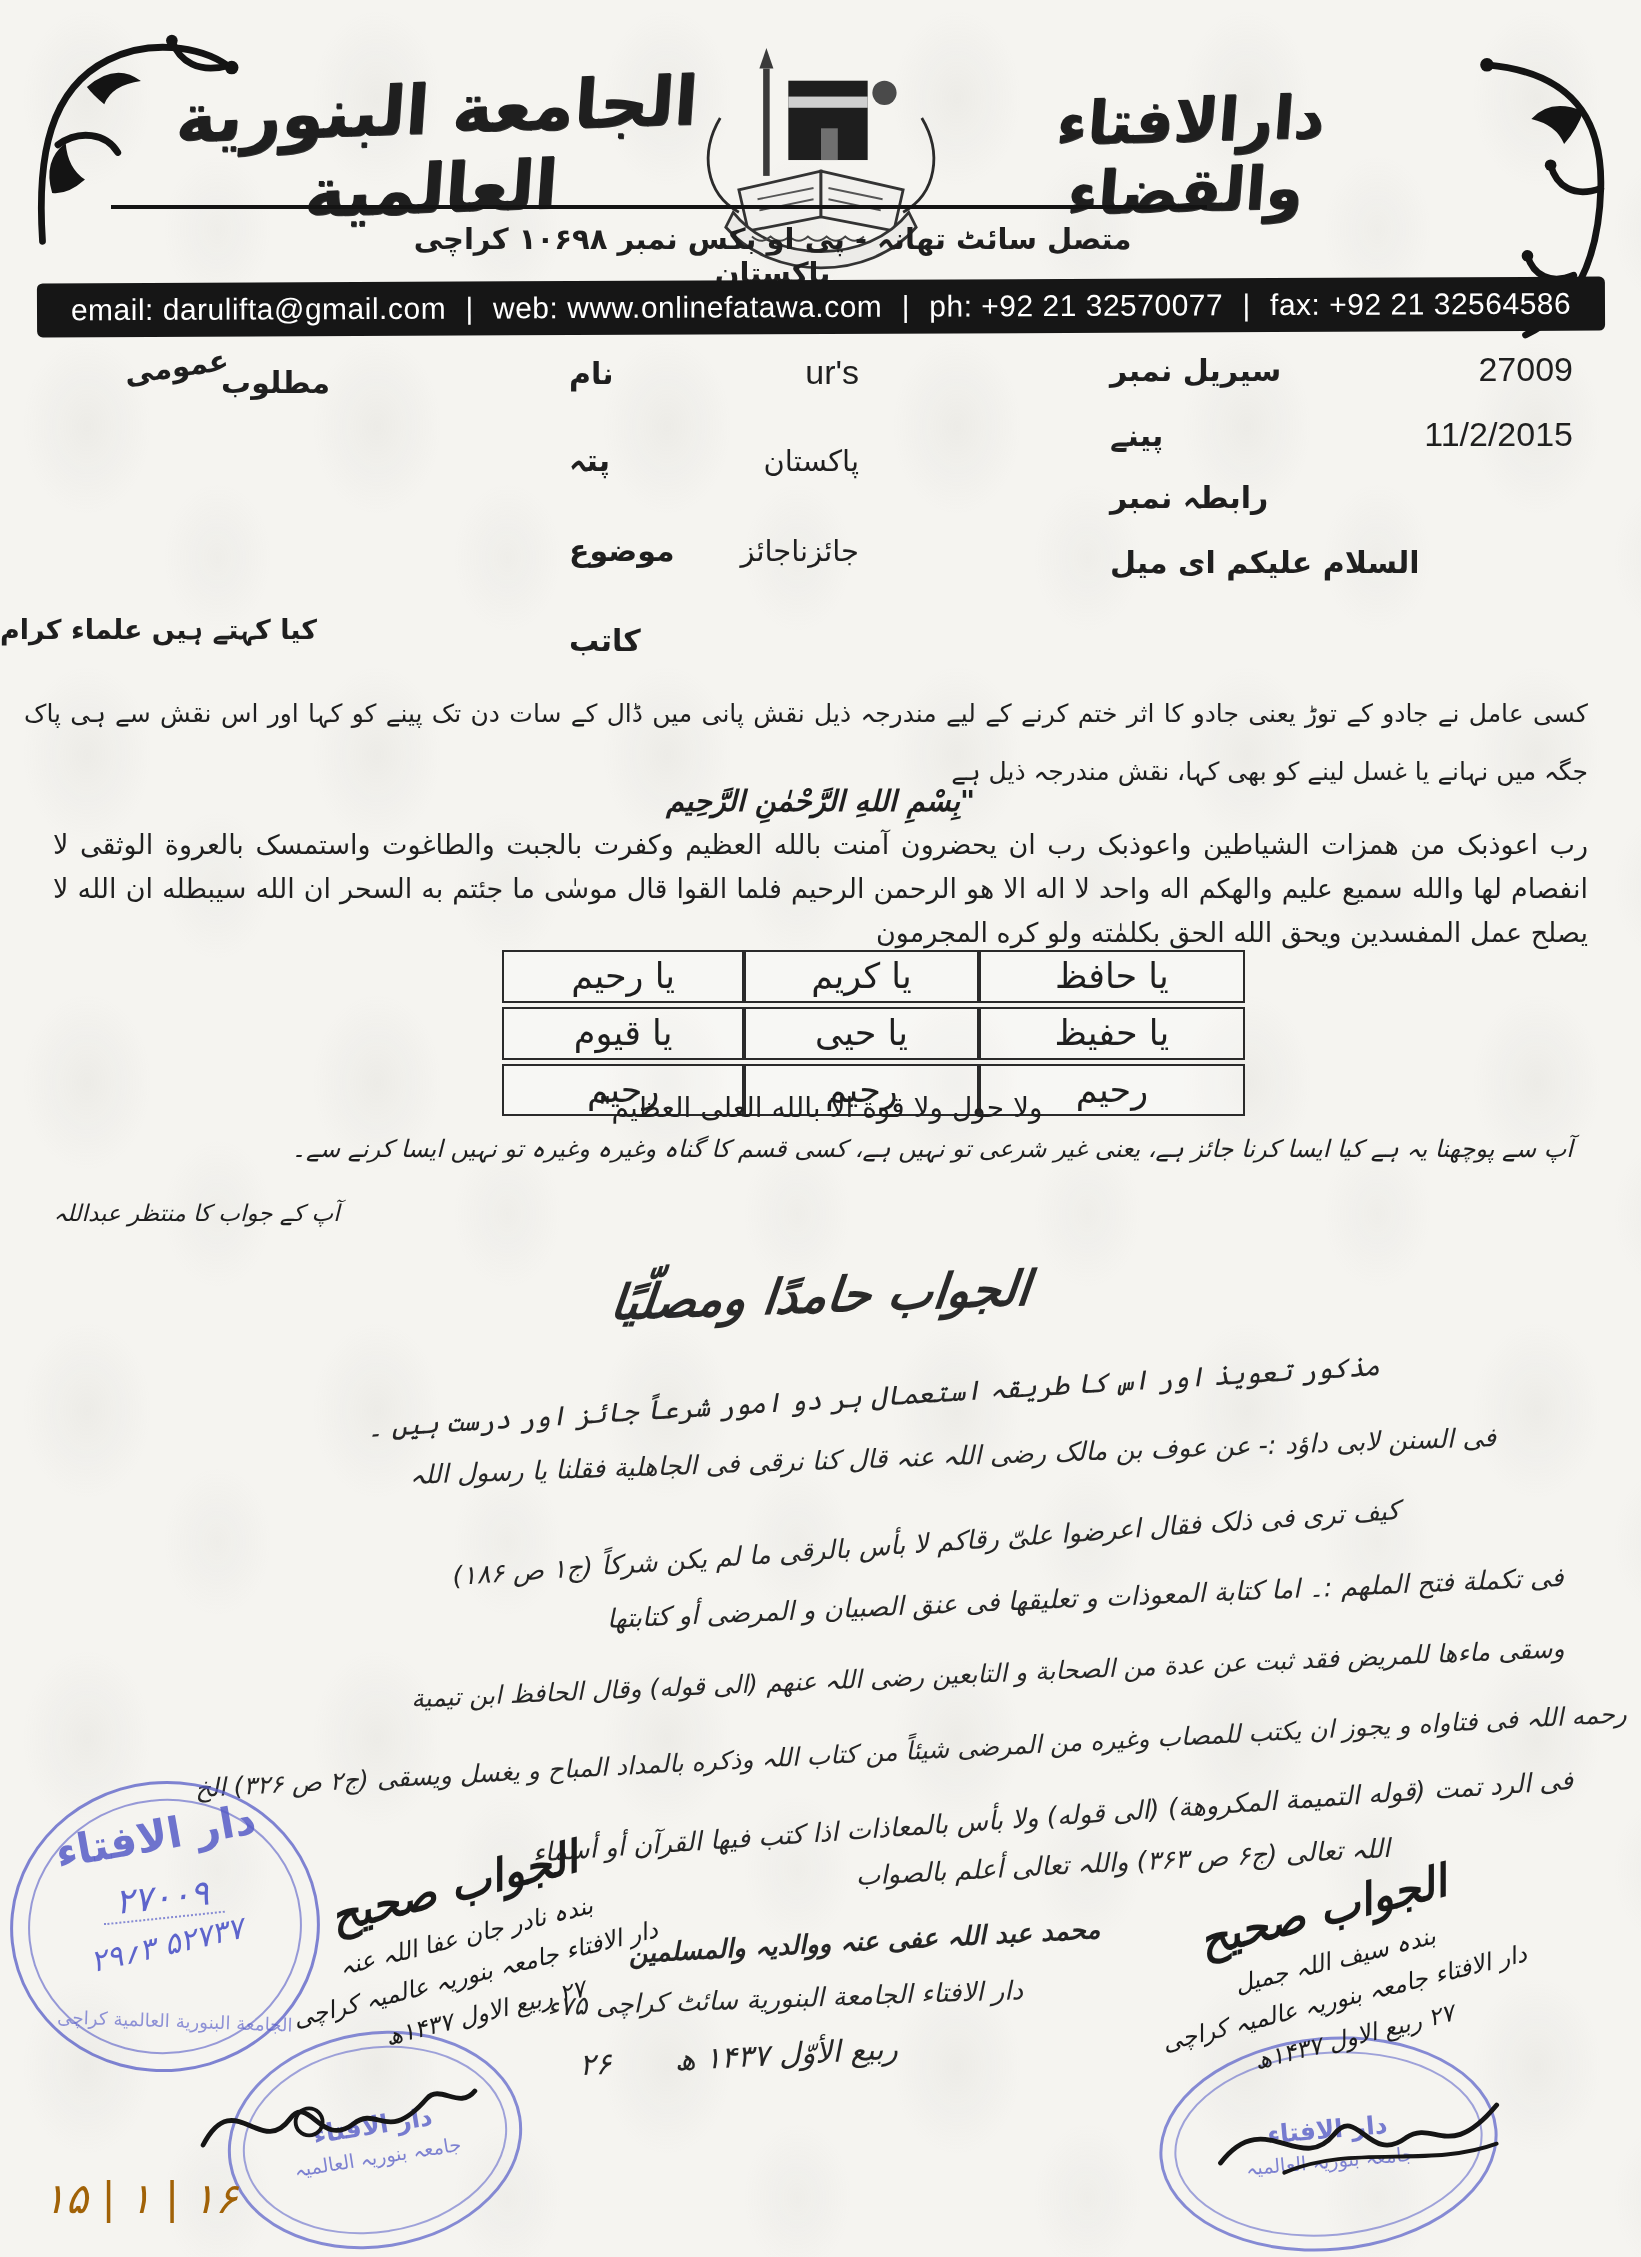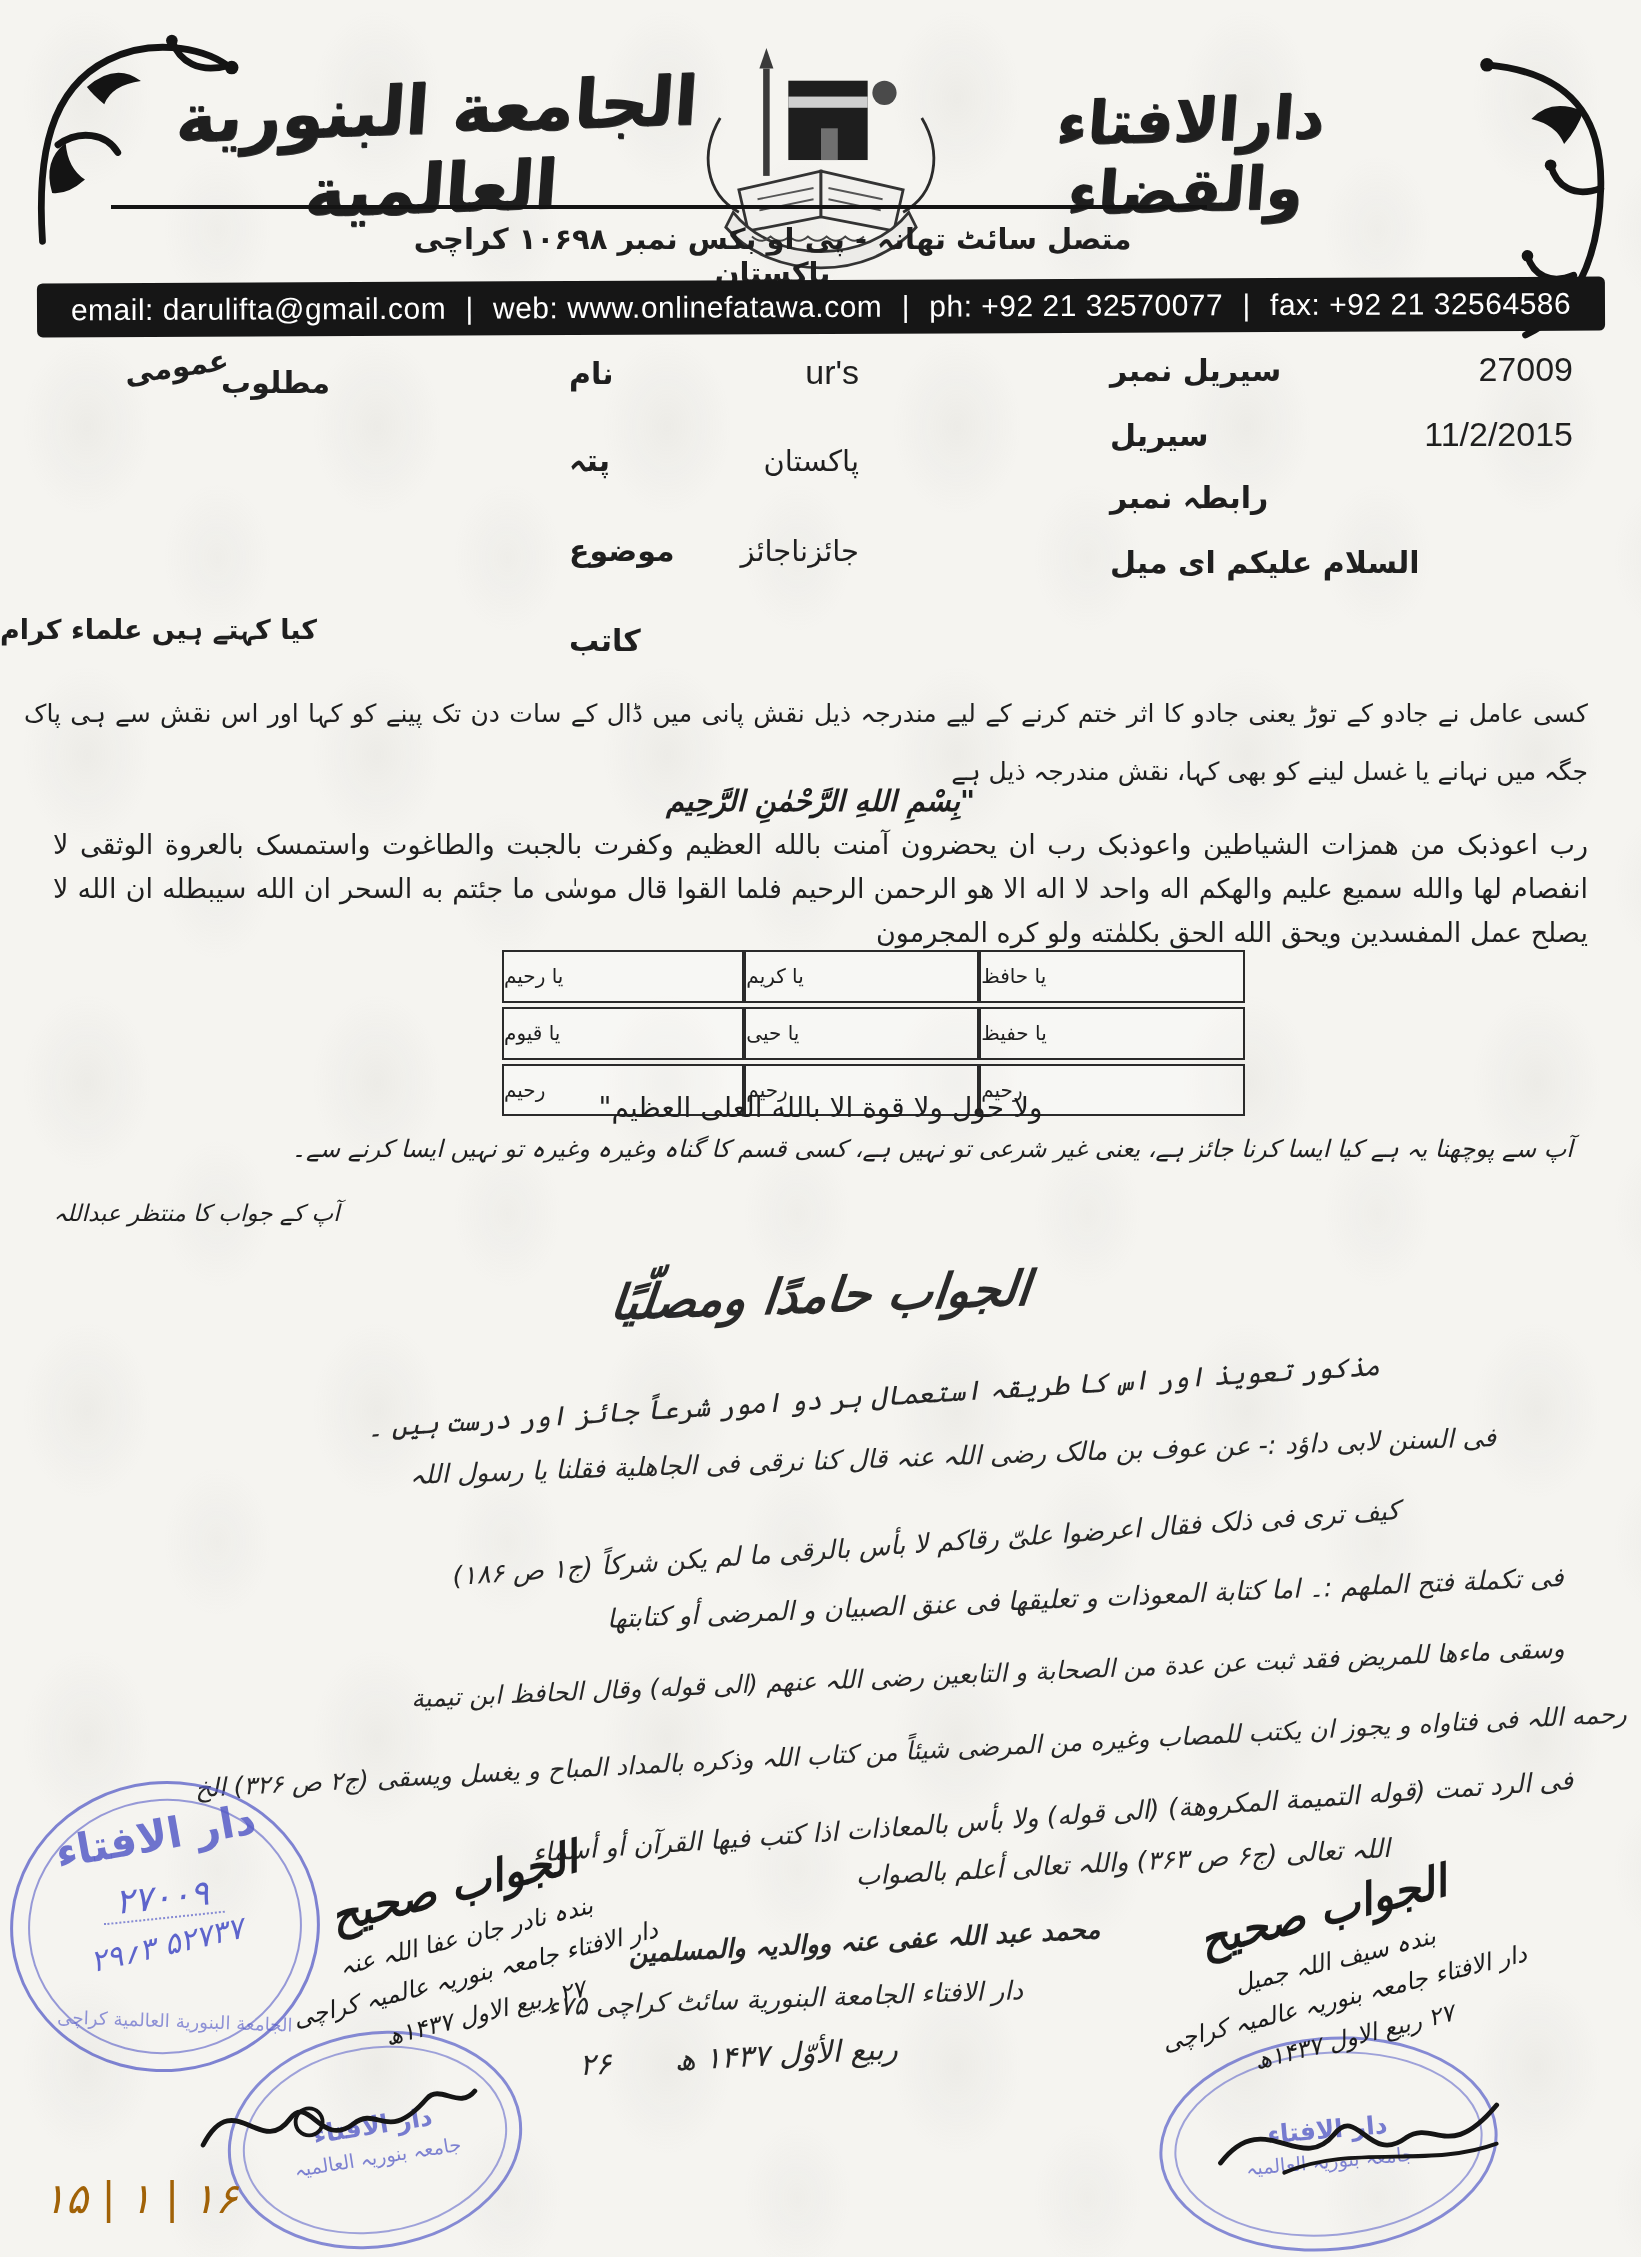--- a/index.html
+++ b/index.html
@@ -46,21 +46,21 @@
   .matloob-l{right:1311px;top:365px;font-size:30px;font-weight:600;}
   .matloob-v{right:1412px;top:350px;font-size:29px;font-weight:600;transform:rotate(-8deg);}
 
   
   .q-head{left:0;right:251px;top:614px;text-align:left;font-size:27px;font-weight:600;}
   .q-body{left:24px;right:53px;top:660px;font-size:25px;line-height:58px;text-align:justify;}
   .bismillah{left:0;right:0;top:784px;text-align:center;font-size:29px;font-weight:bold;font-style:italic;}
   .arabic-prayer{left:53px;top:823px;width:1535px;font-size:27px;line-height:44px;text-align:justify;margin:0;}
 
   table.naqsh{left:502px;top:946px;width:743px;border-collapse:separate;border-spacing:0 4.8px;direction:rtl;}
-  table.naqsh td{border:2.4px solid #2a2a2a;text-align:left;font-size:20px;font-weight:500;
+  table.naqsh td{border:2.4px solid #2a2a2a;text-align:center;font-size:35px;font-weight:500;
     padding:3.9px 0;height:41px;background:rgba(255,255,255,0.25);}
 
   .closing1{left:0;right:0;top:1091px;text-align:center;font-size:28px;font-weight:500;}
   .closing2{right:68px;top:1135px;font-size:24px;font-style:italic;white-space:nowrap;}
   .awaiting{left:11.6px;top:1200px;width:328px;font-size:23px;font-style:italic;}
 
   
   .hw{font-style:italic;white-space:nowrap;transform-origin:right center;color:#262626;}
   .ans-head{left:0;right:0;top:1267px;text-align:center;font-size:48px;font-weight:bold;
     font-style:italic;transform:rotate(-2deg) skewX(-8deg);letter-spacing:1.9px;color:#2a2a2a;}
@@ -166,21 +166,21 @@
   <span class="contact-item">ph: +92 21 32570077</span>
   <span class="contact-item">fax: +92 21 32564586</span>
 </div>
 
 <div class="abs ur fcol fcol-right">
   <div class="frow">
     <span class="flabel">سیریل نمبر</span>
     <span class="fvalue latin">27009</span>
   </div>
   <div class="frow">
-    <span class="flabel">سیریل</span>
+    <span class="flabel">پینے</span>
     <span class="fvalue latin">11/2/2015</span>
   </div>
   <div class="frow">
     <span class="flabel">رابطہ نمبر</span>
     <span class="fvalue latin"></span>
   </div>
   <div class="frow">
     <span class="flabel">السلام علیکم ای میل</span>
     <span class="fvalue"></span>
   </div>

